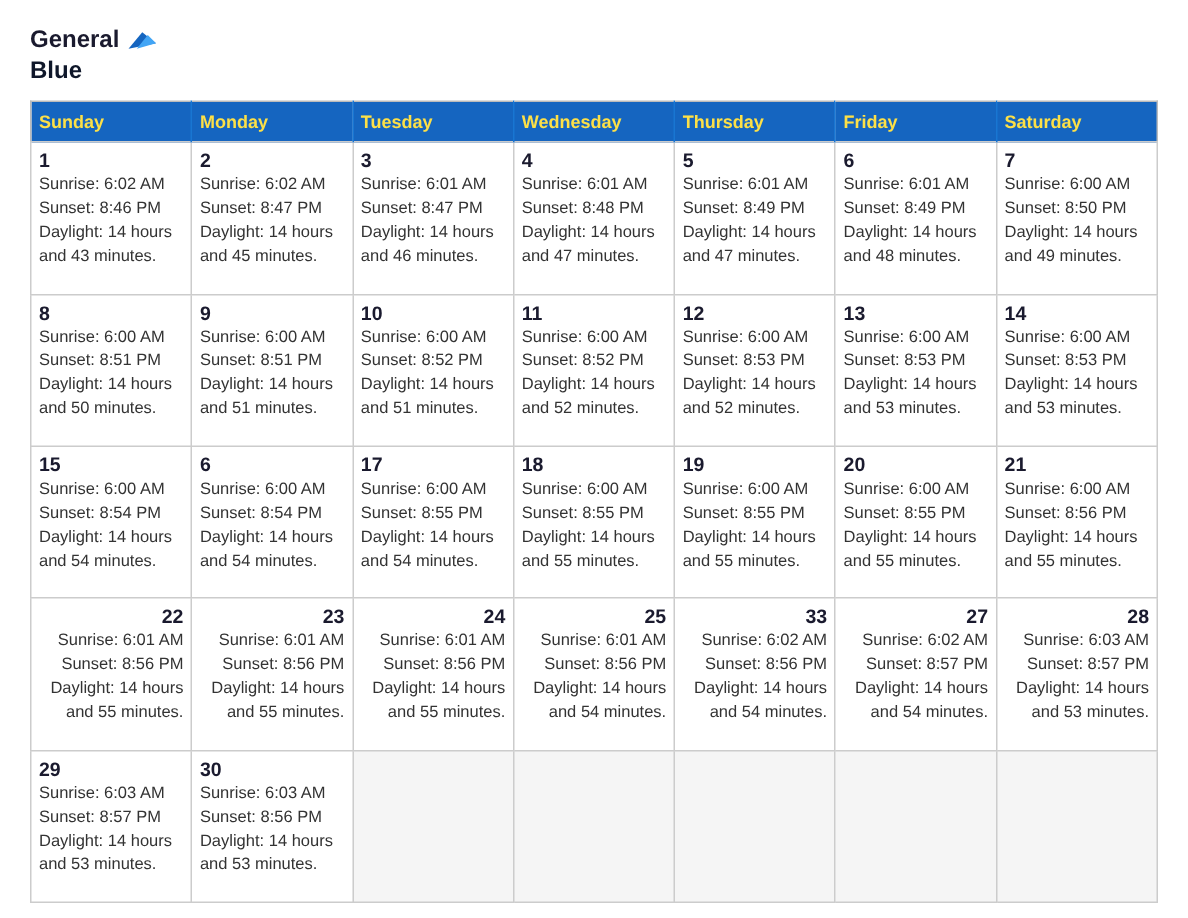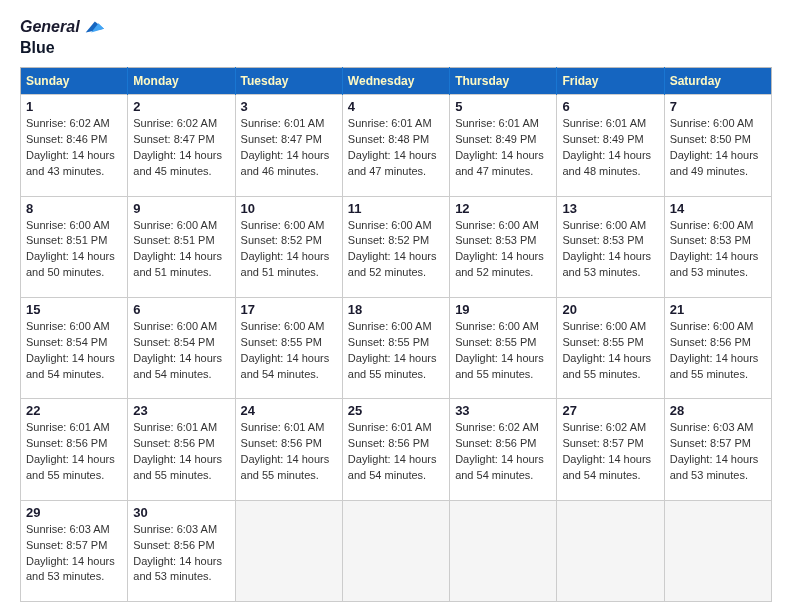--- a/index.html
+++ b/index.html
@@ -66,21 +66,21 @@
       line-height: 1.45;
     }
     .cal-table {
       width: 100%;
       border-collapse: collapse;
       border: 1px solid #bbb;
       flex: 1;
     }
     .cal-table th {
       background: #1565c0;
-      color: #fef9c3;
+      color: #fde047;
       font-size: 12px;
       font-weight: bold;
       padding: 6px 5px;
       text-align: left;
       border-right: 1px solid #1976d2;
     }
     .cal-table th:last-child { border-right: none; }
     .cal-table td {
       border: 1px solid #ccc;
       padding: 4px 5px;
@@ -91,21 +91,21 @@
       background: #f5f5f5;
     }
   </style>
 </head>
 <body>
 
 <div class="page">
   <div class="header">
     <div class="logo">
       <div>
-        <div style="display:flex;align-items:center;font-style:italic;">
+        <div style="display:flex;align-items:center;">
           <span class="logo-text">General</span>
           <svg class="logo-icon" viewBox="0 0 24 24">
             <polygon points="4,18 14,6 24,14" fill="#1565c0"></polygon>
             <polygon points="10,18 18,8 24,14" fill="#42a5f5"></polygon>
           </svg>
         </div>
         <div class="logo-text" style="color:#0f172a;font-size:16px;font-weight:bold;">Blue</div>
       </div>
     </div>
     <div class="title-section">
@@ -210,21 +210,21 @@
           </td>
           <td>
             <div class="day-number">20</div>
             <div class="day-info">Sunrise: 6:00 AM<br>Sunset: 8:55 PM<br>Daylight: 14 hours and 55 minutes.</div>
           </td>
           <td>
             <div class="day-number">21</div>
             <div class="day-info">Sunrise: 6:00 AM<br>Sunset: 8:56 PM<br>Daylight: 14 hours and 55 minutes.</div>
           </td>
         </tr>
-        <tr style="height: 88px;">
+        <tr style="height: 88px; text-align: right;">
           <td>
             <div class="day-number">22</div>
             <div class="day-info">Sunrise: 6:01 AM<br>Sunset: 8:56 PM<br>Daylight: 14 hours and 55 minutes.</div>
           </td>
           <td>
             <div class="day-number">23</div>
             <div class="day-info">Sunrise: 6:01 AM<br>Sunset: 8:56 PM<br>Daylight: 14 hours and 55 minutes.</div>
           </td>
           <td>
             <div class="day-number">24</div>

